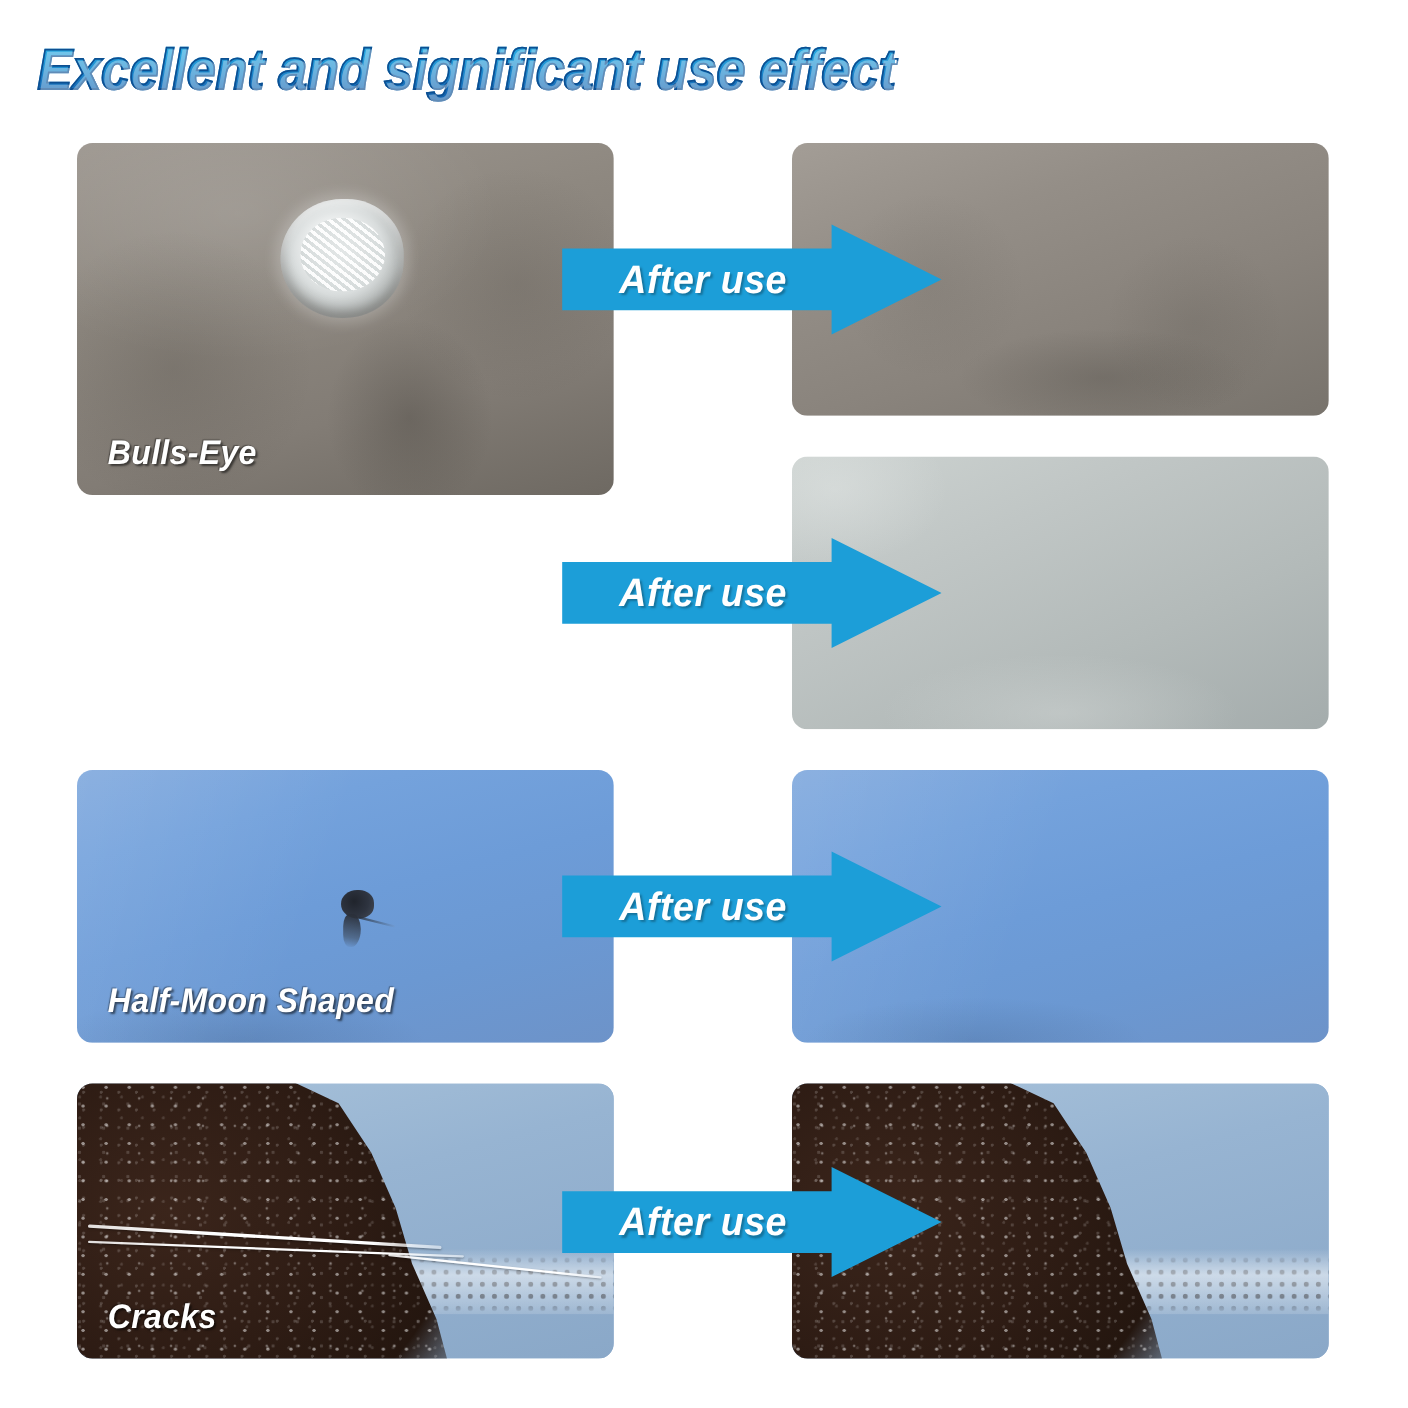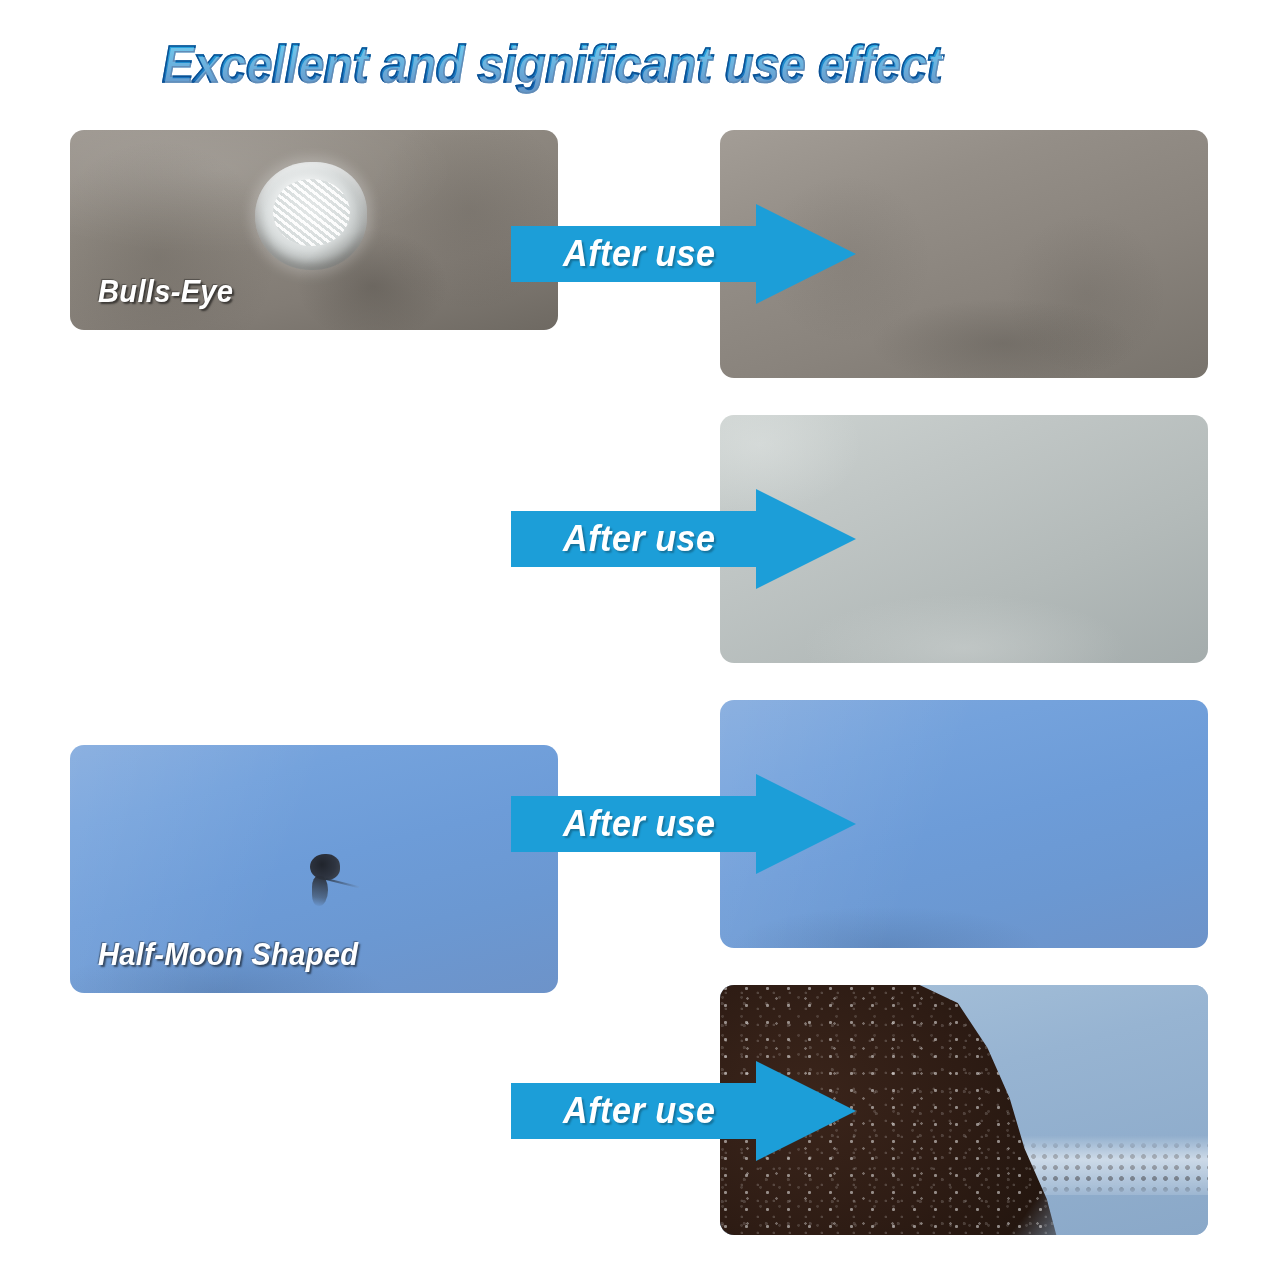--- a/index.html
+++ b/index.html
@@ -14,21 +14,21 @@
     overflow: hidden;
     position: relative;
   }
 
   
   #title-bar {
     position: absolute;
     left: 0;
     top: 34px;
     width: 1104px;
-    text-align: center;
+    text-align: left;
   }
   #page-title {
     display: inline-block;
     font-family: "Liberation Sans Narrow", "Liberation Sans", sans-serif;
     font-size: 52px;
     font-weight: bold;
     font-style: italic;
     letter-spacing: -0.5px;
     transform: scaleX(0.92);
     transform-origin: center;
@@ -356,21 +356,21 @@
 </style>
 </head>
 <body>
 
 <div id="title-bar">
   <span id="page-title">Excellent and significant use effect</span>
 </div>
 
 <div class="row" id="row-0" style="top:130px; height:248px;">
 
-  <div class="panel panel-before" style="height:200px;">
+  <div class="panel panel-before" style="height:320px;">
     <div class="panel-img scene-glass-warm">
       <div class="chip-bullseye"></div>
     </div>
     <div class="caption">Bulls-Eye</div>
   </div>
 
   <div class="arrow-wrap" style="top:70px;">
     <svg class="arrow-svg" viewBox="0 0 345 108" preserveAspectRatio="none">
       <polygon points="0,26 245,26 245,4 345,54 245,104 245,82 0,82" fill="#1c9ed8"></polygon>
     </svg>
@@ -392,21 +392,21 @@
     <div class="arrow-label">After use</div>
   </div>
 
   <div class="panel panel-after" style="height:248px;">
     <div class="panel-img scene-glass-cool-clean"></div>
   </div>
 </div>
 
 <div class="row" id="row-2" style="top:700px; height:248px;">
 
-  <div class="panel panel-before" style="height:248px;margin-top:45px;">
+  <div class="panel panel-before" style="height:248px;">
     <div class="panel-img scene-sky">
       <div class="chip-halfmoon">
         <div class="blob"></div>
         <div class="tail"></div>
         <div class="whisker"></div>
       </div>
     </div>
     <div class="caption">Half-Moon Shaped</div>
   </div>
 
@@ -417,20 +417,33 @@
     <div class="arrow-label">After use</div>
   </div>
 
   <div class="panel panel-after" style="height:248px;">
     <div class="panel-img scene-sky-clean"></div>
   </div>
 </div>
 
 <div class="row" id="row-3" style="top:985px; height:250px;">
 
+  <div class="panel panel-before" style="height:250px;">
+    <div class="panel-img scene-tree">
+      <div class="sky"></div>
+      <div class="frit"></div>
+      <div class="frit-white"></div>
+      <div class="foliage"></div>
+      <div class="foliage-speck"></div>
+      <div class="crack-line" style="left:2%; top:51%; width:66%; transform:rotate(3.5deg); transform-origin:0 50%;"></div>
+      <div class="crack-line" style="left:2%; top:57%; width:70%; transform:rotate(2.2deg); transform-origin:0 50%; height:2.4px;"></div>
+      <div class="crack-line" style="left:58%; top:62%; width:40%; transform:rotate(6deg); transform-origin:0 50%; height:2.2px;"></div>
+    </div>
+    <div class="caption">Cracks</div>
+  </div>
 
   <div class="arrow-wrap" style="top:72px;">
     <svg class="arrow-svg" viewBox="0 0 345 108" preserveAspectRatio="none">
       <polygon points="0,26 245,26 245,4 345,54 245,104 245,82 0,82" fill="#1c9ed8"></polygon>
     </svg>
     <div class="arrow-label">After use</div>
   </div>
 
   <div class="panel panel-after" style="height:250px;">
     <div class="panel-img scene-tree">

